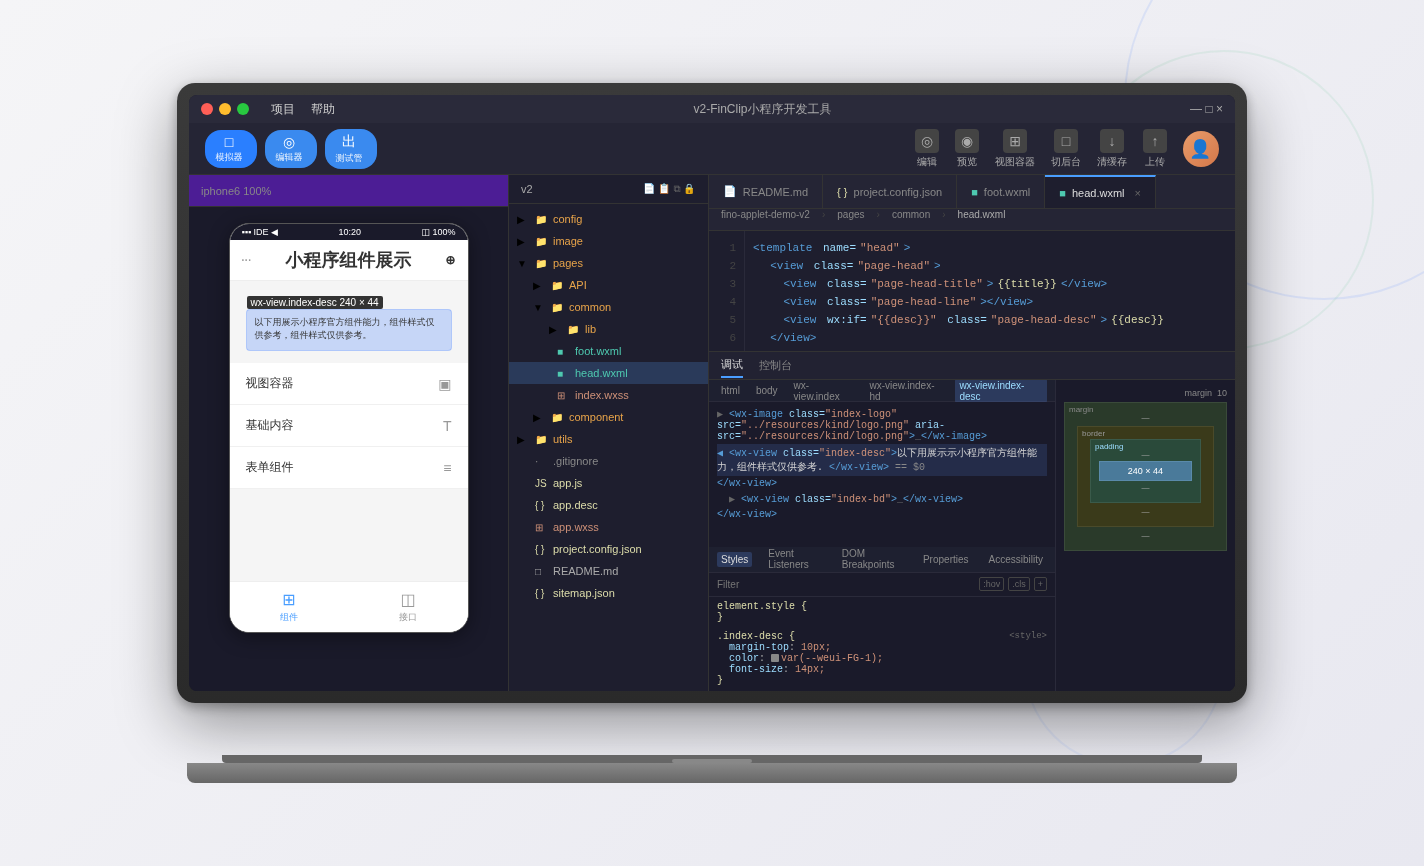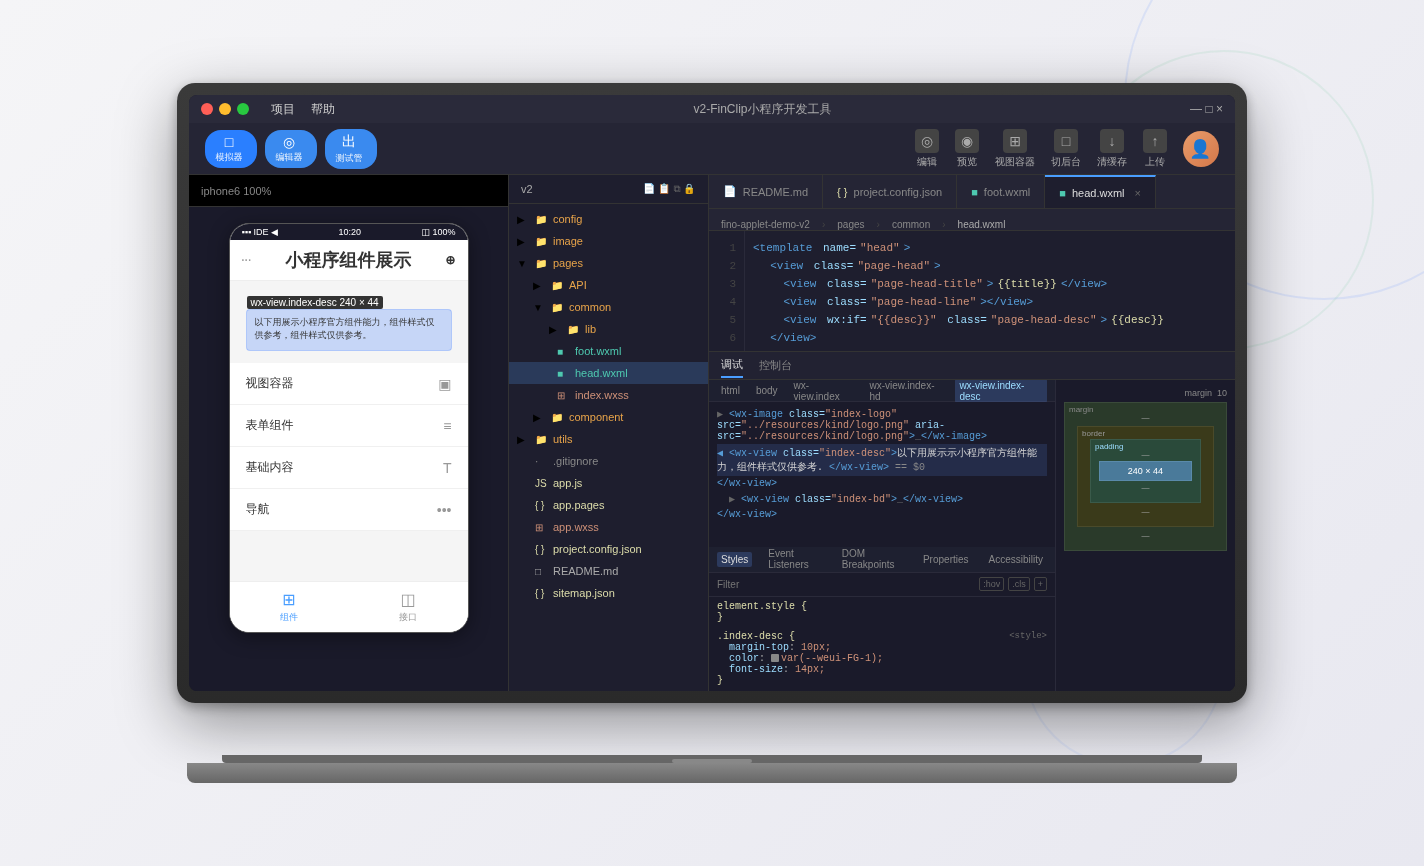--- a/index.html
+++ b/index.html
@@ -145,21 +145,21 @@
       width: 320px;
       background: #1a1a2a;
       border-right: 1px solid #333;
       display: flex;
       flex-direction: column;
       flex-shrink: 0;
     }
 
     .panel-toolbar {
       height: 32px;
-      background: #000000;
+      background: #4c1d95;
       display: flex;
       align-items: center;
       padding: 0 12px;
       font-size: 11px;
       color: #888;
       border-bottom: 1px solid #333;
       gap: 8px;
       flex-shrink: 0;
     }
 
@@ -338,21 +338,21 @@
     }
     .editor-tab.active {
       background: #1e1e2e;
       color: #ddd;
       border-top: 2px solid #4a9eff;
     }
 
     .breadcrumb {
       background: #252535;
       height: 22px;
-      display: flex; align-items: flex-end;
+      display: flex; align-items: flex-start;
       padding: 0 12px; gap: 12px;
       font-size: 10px; color: #666;
       border-bottom: 1px solid #333;
       flex-shrink: 0;
     }
     .breadcrumb-sep { color: #444; }
     .breadcrumb-item { color: #888; }
     .breadcrumb-item.active { color: #aaa; }
 
     .code-editor {
@@ -704,30 +704,26 @@
                   <div class="phone-highlight-box">
                     <div class="highlight-label">wx-view.index-desc  240 × 44</div>
                     <div class="highlight-text">以下用展示小程序官方组件能力，组件样式仅供参考，组件样式仅供参考。</div>
                   </div>
                 </div>
                 <div class="phone-menu-item">
                   <span>视图容器</span>
                   <span class="phone-menu-icon">▣</span>
                 </div>
                 <div class="phone-menu-item">
-                  <span>表单组件</span>
-                  <span class="phone-menu-icon">≡</span>
-                </div>
-                <div class="phone-menu-item">
                   <span>基础内容</span>
                   <span class="phone-menu-icon">T</span>
                 </div>
                 <div class="phone-menu-item">
-                  <span>导航</span>
-                  <span class="phone-menu-icon">•••</span>
+                  <span>表单组件</span>
+                  <span class="phone-menu-icon">≡</span>
                 </div>
               </div>
               <div class="phone-bottom-nav">
                 <div class="phone-nav-item active">
                   <span class="phone-nav-icon">⊞</span>
                   <span>组件</span>
                 </div>
                 <div class="phone-nav-item">
                   <span class="phone-nav-icon">◫</span>
                   <span>接口</span>
@@ -842,21 +838,21 @@
                 <span class="tree-icon"> </span>
                 <span class="tree-icon" style="color:#dcdcaa;">JS</span>
                 <span class="tree-label tree-file-js">app.js</span>
               </div>
             </div>
 
             <div class="tree-item">
               <div class="tree-row">
                 <span class="tree-icon"> </span>
                 <span class="tree-icon tree-file-json">{ }</span>
-                <span class="tree-label tree-file-json">app.pages</span>
+                <span class="tree-label tree-file-json">app.desc</span>
               </div>
             </div>
 
             <div class="tree-item">
               <div class="tree-row">
                 <span class="tree-icon"> </span>
                 <span class="tree-icon tree-file-wxss">⊞</span>
                 <span class="tree-label tree-file-wxss">app.wxss</span>
               </div>
             </div>

